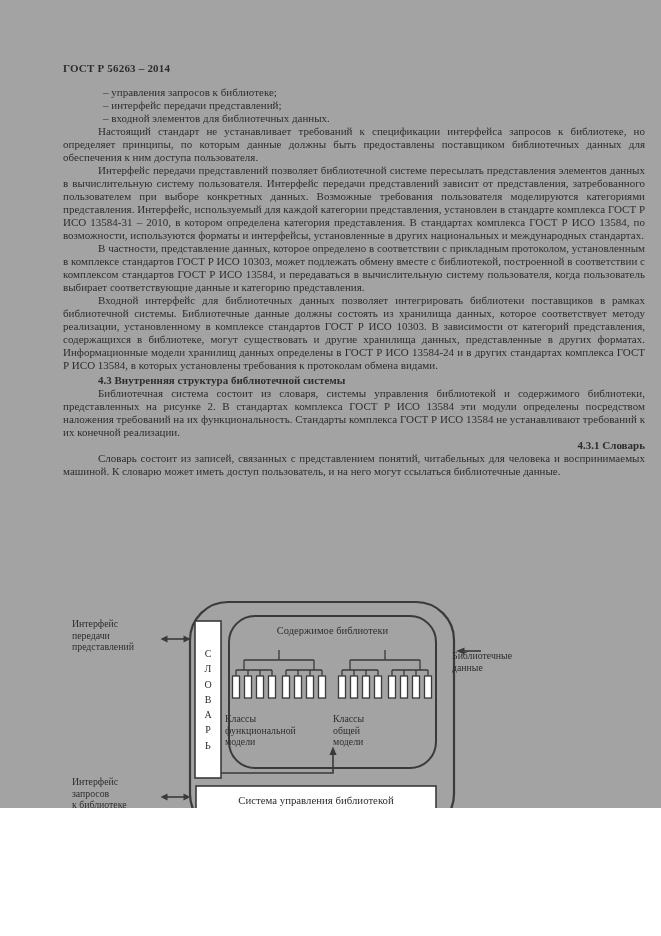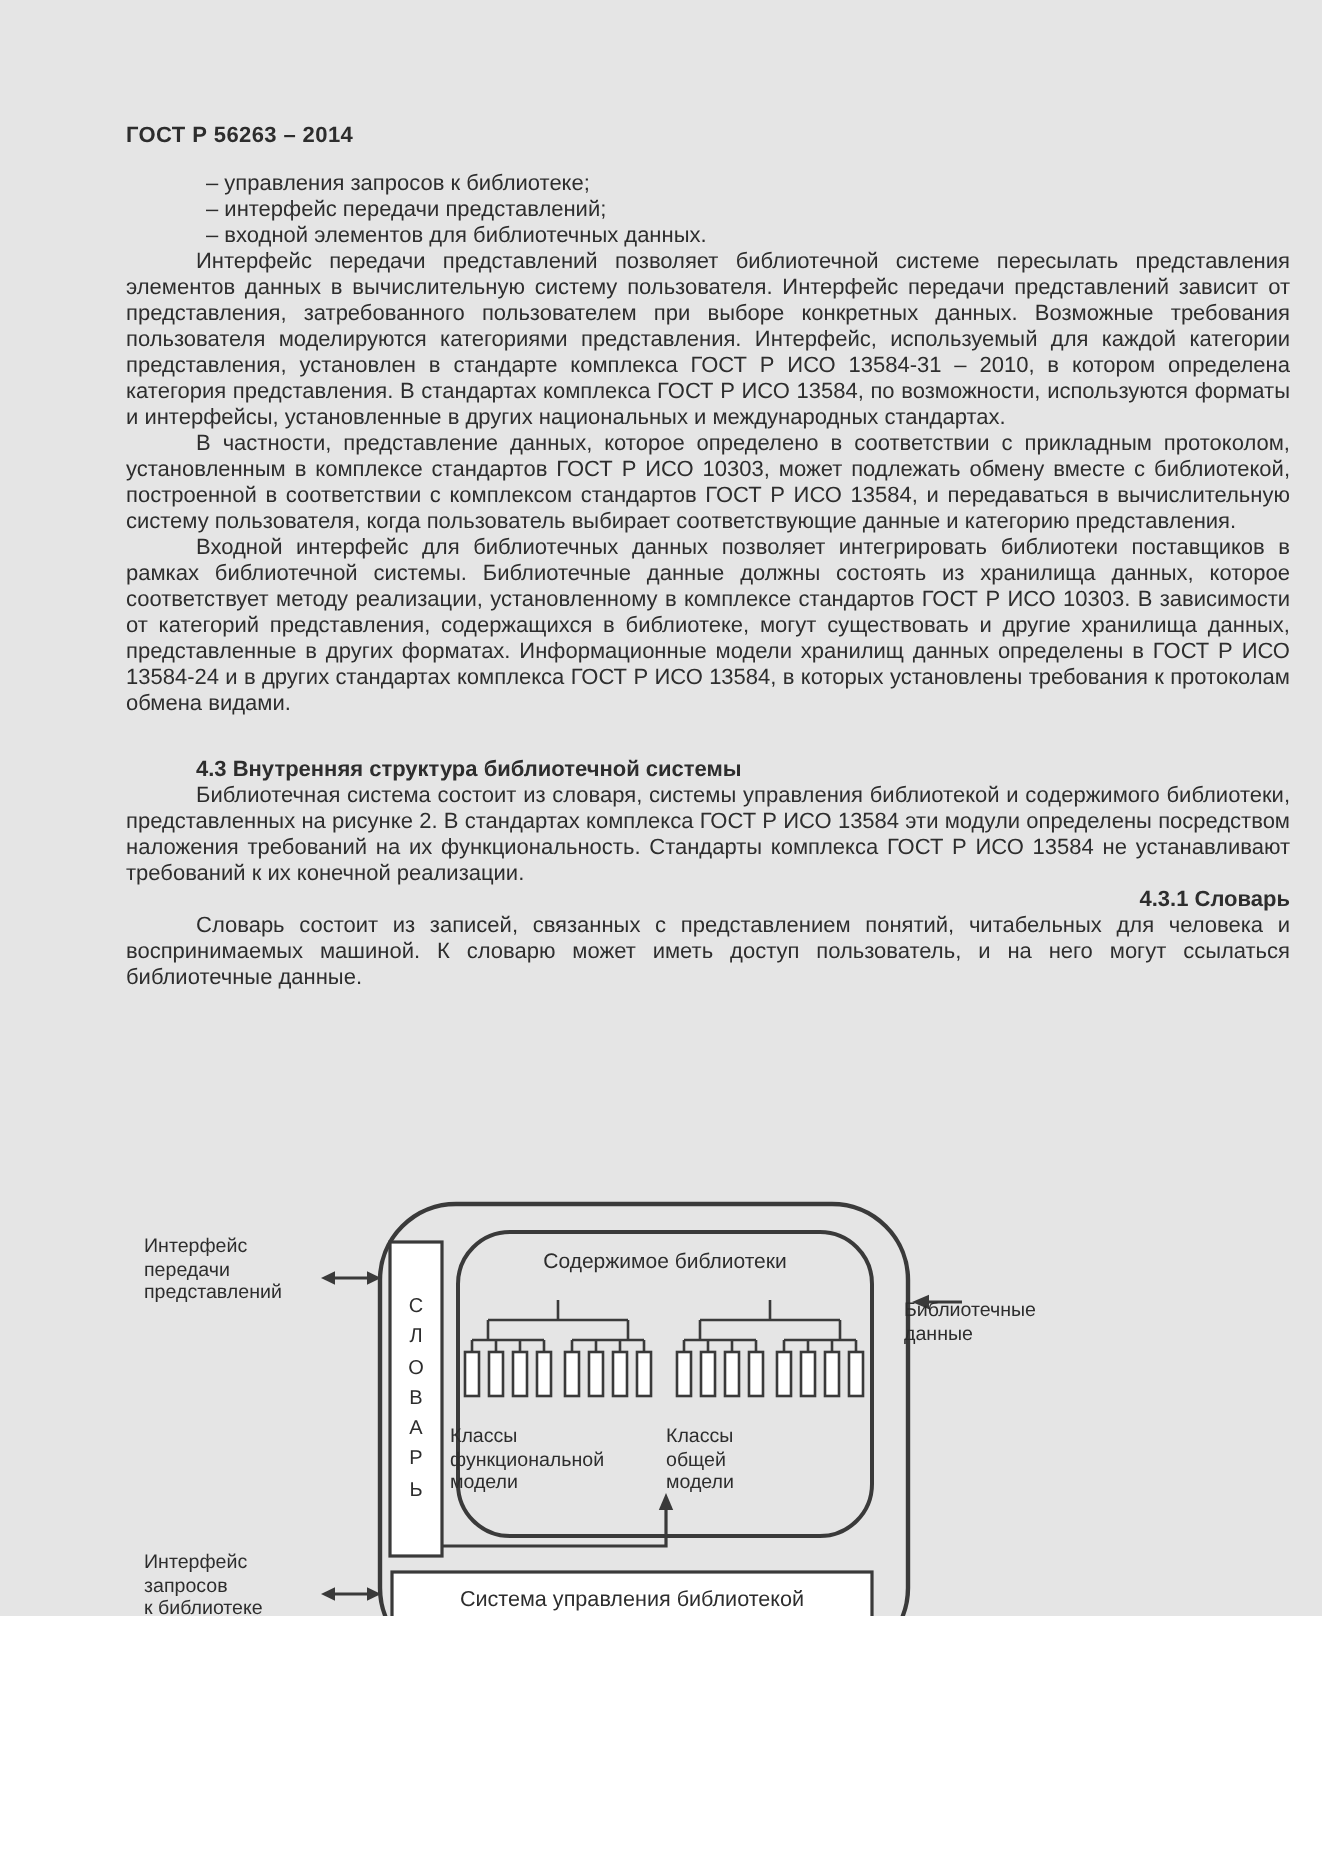--- a/index.html
+++ b/index.html
@@ -1,22 +1,22 @@
 <!DOCTYPE html>
 <html><head>
 <meta charset="utf-8">
 <style>
   html,body{margin:0;padding:0;background:#ffffff;}
-  .page{position:relative;width:661px;height:808px;background:#e5e5e5;overflow:hidden;
-        font-family:Liberation Sans, sans-serif;color:#2d2d2d;}
+  .page{position:relative;width:661px;height:808px;background:#a3a3a3;overflow:hidden;
+        font-family:Liberation Serif, serif;color:#2d2d2d;}
   .hdr{position:absolute;left:63px;top:62px;font-size:11px;font-weight:bold;letter-spacing:.2px;}
   .col{position:absolute;left:63px;top:86px;width:582px;font-size:11px;line-height:13px;}
   .li{padding-left:40px;text-align:left;}
   .para{margin:0;text-indent:35px;text-align:justify;}
-  .sect-h{font-weight:bold;padding-left:35px;margin-top:20px;}
+  .sect-h{font-weight:bold;padding-left:35px;margin-top:2px;}
   .subsect-h{font-weight:bold;padding-left:35px;text-align:right;}
   .figure{position:absolute;left:0;top:595px;width:661px;height:290px;}
   .figure svg{position:absolute;left:0;top:0;}
   .fig-label{position:absolute;text-align:left;font-size:9.8px;line-height:11.5px;
              white-space:pre-line;color:#2d2d2d;}
   .dict-box-label{position:absolute;left:195px;top:26px;width:26px;height:157px;
        display:flex;align-items:center;justify-content:center;text-align:center;
        font-size:10px;line-height:15.2px;white-space:pre-line;}
   .contents-title{position:absolute;left:229px;top:30px;width:207px;text-align:center;font-size:10.5px;}
   .mgmt-label{position:absolute;left:196px;top:191px;width:240px;height:27px;
@@ -33,20 +33,21 @@
 <body>
 
 <div class="page">
 
   <div class="hdr">ГОСТ Р 56263 – 2014</div>
 
   <div class="col">
     <div class="li">– управления запросов к библиотеке;</div>
     <div class="li">– интерфейс передачи представлений;</div>
     <div class="li">– входной элементов для библиотечных данных.</div>
+    <p class="para">Настоящий стандарт не устанавливает требований к спецификации интерфейса запросов к библиотеке, но определяет принципы, по которым данные должны быть предоставлены поставщиком библиотечных данных для обеспечения к ним доступа пользователя.</p>
     <p class="para">Интерфейс передачи представлений позволяет библиотечной системе пересылать представления элементов данных в вычислительную систему пользователя. Интерфейс передачи представлений зависит от представления, затребованного пользователем при выборе конкретных данных. Возможные требования пользователя моделируются категориями представления. Интерфейс, используемый для каждой категории представления, установлен в стандарте комплекса ГОСТ Р ИСО 13584-31 – 2010, в котором определена категория представления. В стандартах комплекса ГОСТ Р ИСО 13584, по возможности, используются форматы и интерфейсы, установленные в других национальных и международных стандартах.</p>
     <p class="para">В частности, представление данных, которое определено в соответствии с прикладным протоколом, установленным в комплексе стандартов ГОСТ Р ИСО 10303, может подлежать обмену вместе с библиотекой, построенной в соответствии с комплексом стандартов ГОСТ Р ИСО 13584, и передаваться в вычислительную систему пользователя, когда пользователь выбирает соответствующие данные и категорию представления.</p>
     <p class="para">Входной интерфейс для библиотечных данных позволяет интегрировать библиотеки поставщиков в рамках библиотечной системы. Библиотечные данные должны состоять из хранилища данных, которое соответствует методу реализации, установленному в комплексе стандартов ГОСТ Р ИСО 10303. В зависимости от категорий представления, содержащихся в библиотеке, могут существовать и другие хранилища данных, представленные в других форматах. Информационные модели хранилищ данных определены в ГОСТ Р ИСО 13584-24 и в других стандартах комплекса ГОСТ Р ИСО 13584, в которых установлены требования к протоколам обмена видами.</p>
     <div class="sect-h">4.3 Внутренняя структура библиотечной системы</div>
     <p class="para">Библиотечная система состоит из словаря, системы управления библиотекой и содержимого библиотеки, представленных на рисунке 2. В стандартах комплекса ГОСТ Р ИСО 13584 эти модули определены посредством наложения требований на их функциональность. Стандарты комплекса ГОСТ Р ИСО 13584 не устанавливают требований к их конечной реализации.</p>
     <div class="subsect-h">4.3.1 Словарь</div>
     <p class="para">Словарь состоит из записей, связанных с представлением понятий, читабельных для человека и воспринимаемых машиной. К словарю может иметь доступ пользователь, и на него могут ссылаться библиотечные данные.</p>
   </div>
 
   <div class="figure">

